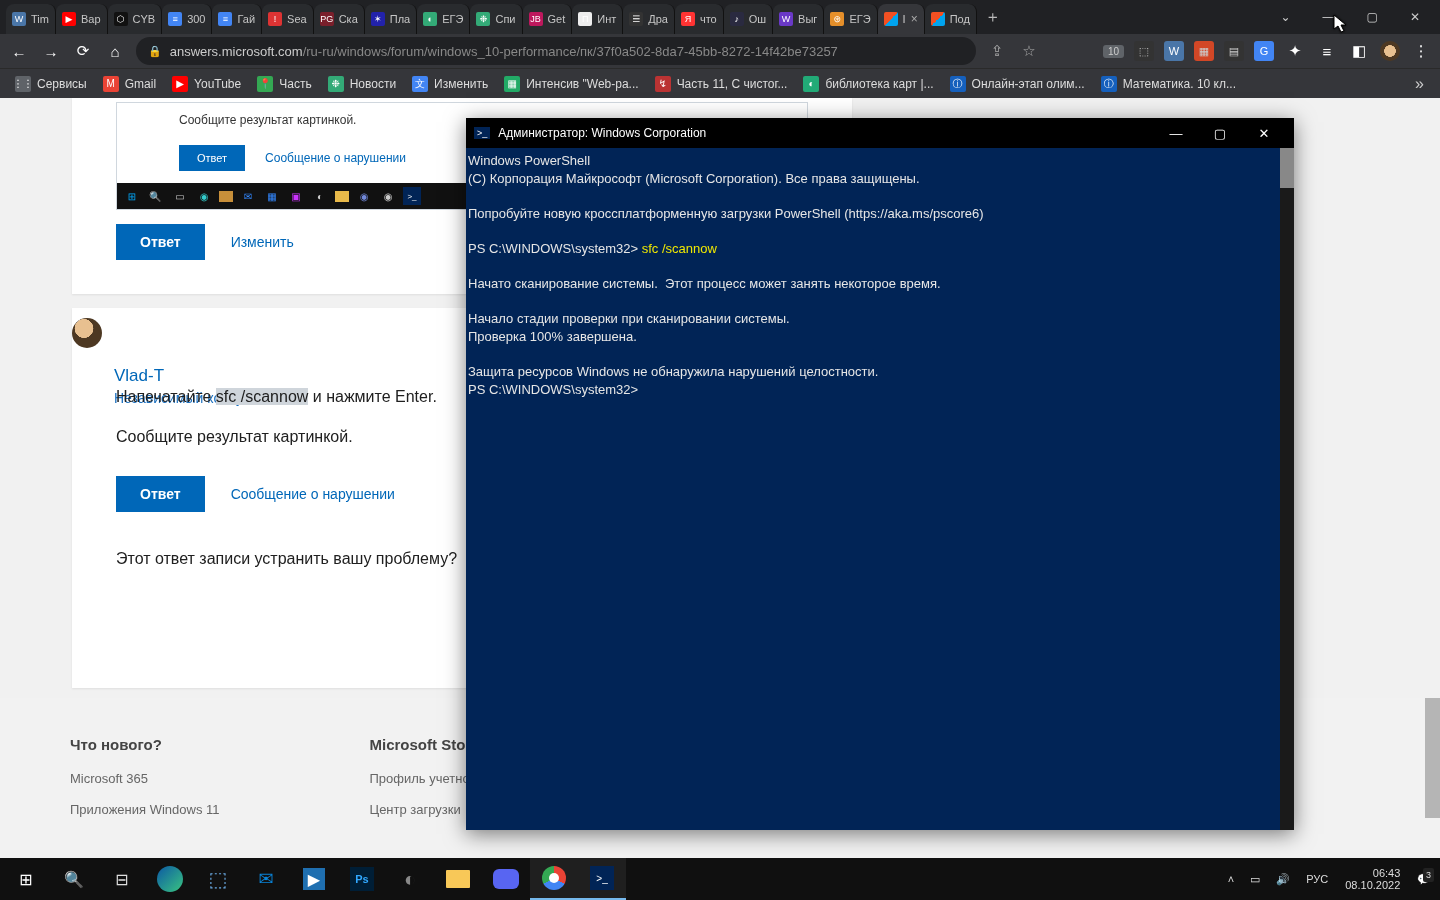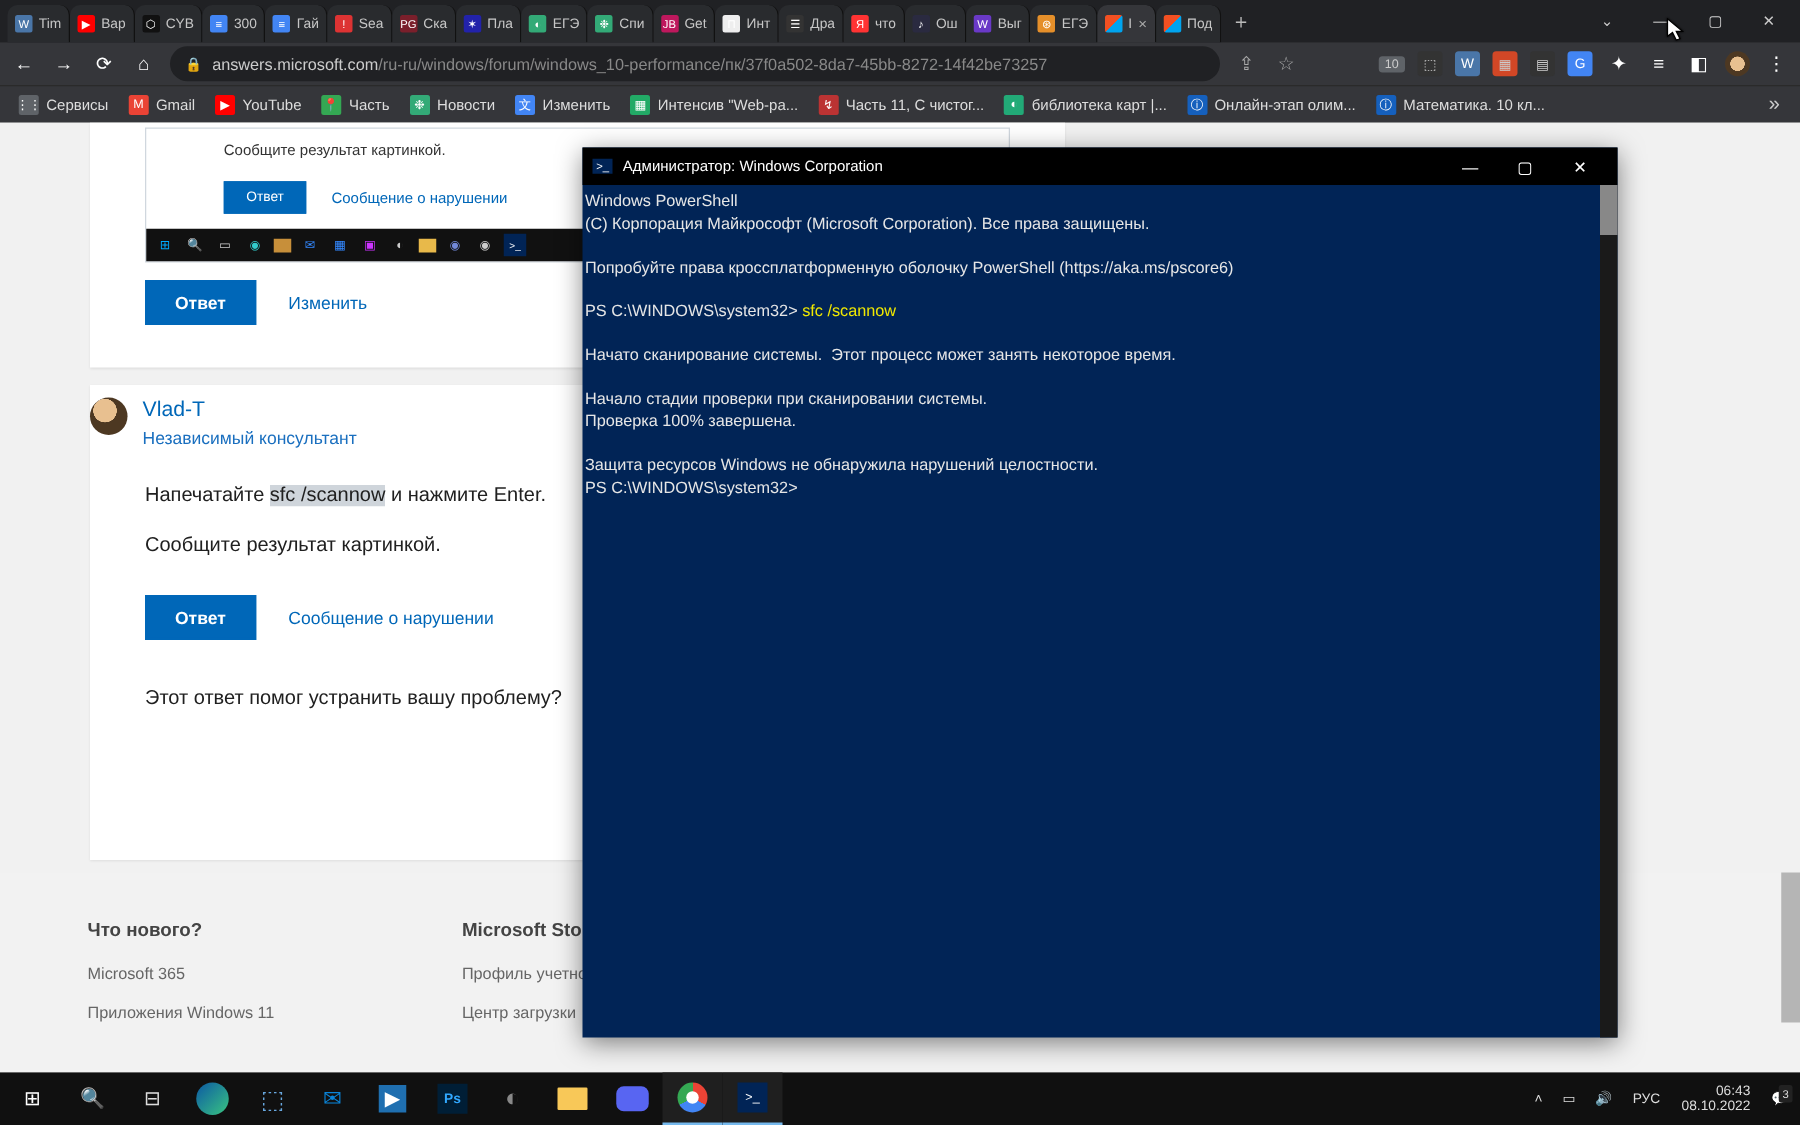--- a/index.html
+++ b/index.html
@@ -41,21 +41,21 @@
 .inner-embed .taskbar .ti{width:18px;height:18px;display:flex;align-items:center;justify-content:center;color:#ccc;font-size:10px;}
 .btn-primary{background:#0067b8;color:#fff;border:2px solid #0067b8;padding:8px 22px;font-size:14px;font-weight:600;cursor:pointer;}
 .btn-primary.small{font-size:11px;padding:5px 16px;font-weight:400;}
 .link{color:#0067b8;font-size:14px;}
 .link.small{font-size:12px;}
 .card1 .bottom{display:flex;align-items:center;gap:26px;}
 
 .card2{left:72px;top:210px;width:780px;height:380px;padding:0 44px 20px 44px;}
 .author-row{position:absolute;left:72px;top:220px;display:flex;align-items:flex-start;gap:12px;}
 .avatar{width:30px;height:30px;border-radius:50%;background:radial-gradient(circle at 40% 35%, #e8c090 35%, #4d3822 36%);}
-.author-name{color:#0067b8;font-size:17px;}
+.author-name{color:#0067b8;font-size:17px;margin-top:48px;}
 .author-role{color:#1a6fbf;font-size:14px;margin-top:4px;}
 .postbody{position:absolute;left:116px;top:290px;font-size:16px;color:#202020;}
 .postbody .cmd{background:#cfd5db;}
 .postbody2{position:absolute;left:116px;top:330px;font-size:16px;color:#202020;}
 .card2-actions{position:absolute;left:116px;top:378px;display:flex;align-items:center;gap:26px;}
 .helpful{position:absolute;left:116px;top:452px;font-size:16px;color:#202020;display:flex;align-items:center;gap:26px;}
 .helpful .yn{color:#0067b8;}
 
 .footer-area{position:absolute;left:0;right:0;top:600px;height:240px;background:#f2f2f2;padding:38px 70px;display:flex;gap:150px;}
 .fcol h4{font-size:15px;font-weight:600;color:#444;margin-bottom:18px;}
@@ -293,21 +293,21 @@
   </div>
   <div class="postbody">
     <span>Напечатайте </span><span class="cmd">sfc /scannow</span><span> и нажмите Enter.</span>
   </div>
   <div class="postbody2">Сообщите результат картинкой.</div>
   <div class="card2-actions">
     <button class="btn-primary">Ответ</button>
     <span class="link">Сообщение о нарушении</span>
   </div>
   <div class="helpful">
-    <span>Этот ответ помог устранить вашу проблему?</span>
+    <span>Этот ответ записи устранить вашу проблему?</span>
     <span class="yn">Да</span>
   </div>
 
   <div class="footer-area">
     <div class="fcol">
       <h4>Что нового?</h4>
       <a>Microsoft 365</a>
       <a>Приложения Windows 11</a>
     </div>
     <div class="fcol">
@@ -326,21 +326,21 @@
     <span>Администратор: Windows Corporation</span>
     <div class="wc">
       <span>—</span>
       <span>▢</span>
       <span>✕</span>
     </div>
   </div>
   <div class="ps-body"><span>Windows PowerShell</span>
 <span>(C) Корпорация Майкрософт (Microsoft Corporation). Все права защищены.</span>
 
-<span>Попробуйте права кроссплатформенную оболочку PowerShell (https://aka.ms/pscore6)</span>
+<span>Попробуйте новую кроссплатформенную загрузки PowerShell (https://aka.ms/pscore6)</span>
 
 <span>PS C:\WINDOWS\system32&gt; </span><span class="yellow">sfc /scannow</span>
 
 <span>Начато сканирование системы.  Этот процесс может занять некоторое время.</span>
 
 <span>Начало стадии проверки при сканировании системы.</span>
 <span>Проверка 100% завершена.</span>
 
 <span>Защита ресурсов Windows не обнаружила нарушений целостности.</span>
 <span>PS C:\WINDOWS\system32&gt;</span></div>

